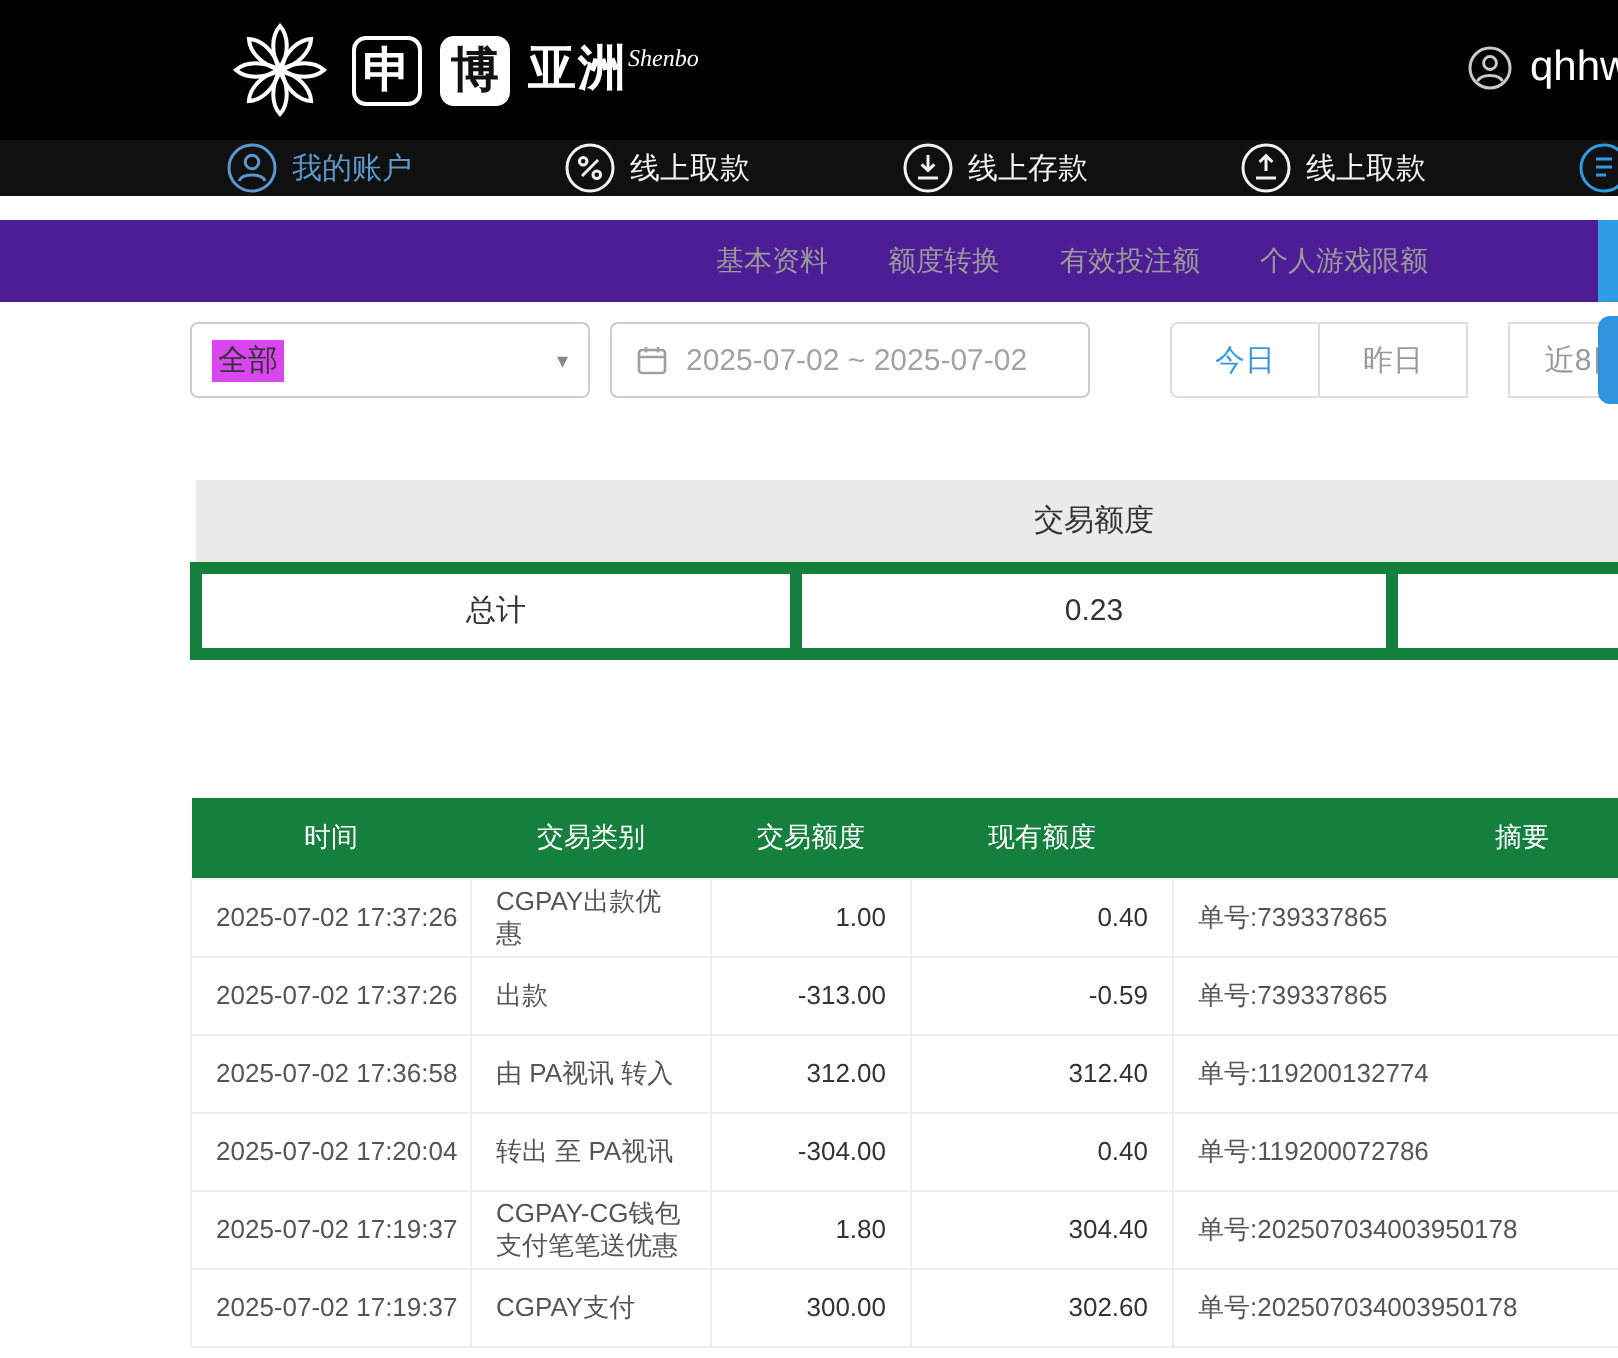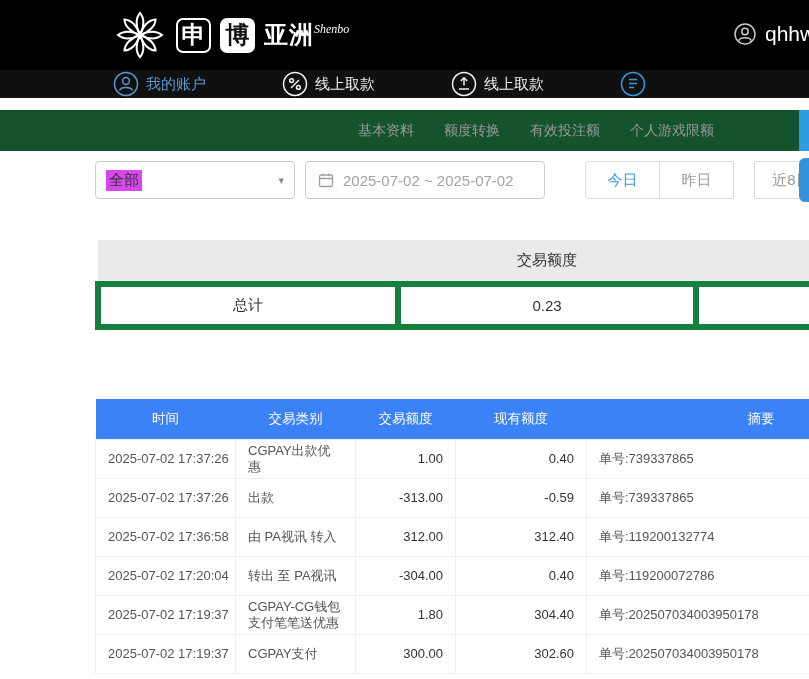--- a/index.html
+++ b/index.html
@@ -23,21 +23,21 @@
   
   .mainnav { position:absolute; left:0; top:70px; width:100%; height:28px; background:#101010;
              display:flex; align-items:center; padding-left:113px; gap:76px; }
   .nav-item { display:flex; align-items:center; gap:7px; font-size:15px; color:#f2f2f2;
               cursor:pointer; white-space:nowrap; }
   .nav-item.active-steel { color:#5b97cd; }
   .nav-item.active-bright { color:#2e9be6; }
   .nav-item svg { flex:0 0 auto; }
 
   
-  .subnav { position:absolute; left:0; top:110px; width:100%; height:41px; background:#14532d;
+  .subnav { position:absolute; left:0; top:110px; width:100%; height:41px; background:#4c1d95;
             display:flex; align-items:center; padding-left:358px; gap:30px; }
   .subnav-item { color:#9a9a9a; font-size:14px; cursor:pointer; white-space:nowrap; }
   .subnav-accent { position:absolute; right:0; top:110px; width:10px; height:41px; background:#2e9be6; }
 
   
   .select-box { position:absolute; left:95px; top:161px; width:200px; height:38px;
                 border:1px solid #ccc; border-radius:4px; background:#fff;
                 display:flex; align-items:center; justify-content:space-between;
                 padding:0 10px; cursor:pointer; }
   .select-value { font-size:15px; color:#333; background:#d946ef; padding:1px 3px; }
@@ -60,21 +60,21 @@
   
   .summary-table { position:absolute; left:95px; top:240px; width:840px;
                    border-collapse:collapse; table-layout:fixed; }
   .summary-table td { font-size:15px; color:#333; text-align:center; }
   .summary-table .sum-head td { background:#eaeaea; height:44px; border:none; }
   .summary-table .sum-body td { height:43px; background:#fff; border:6px solid #15803d; }
 
   
   .tx-table { position:absolute; left:95px; top:399px; width:840px;
               border-collapse:collapse; table-layout:fixed; font-size:13px; }
-  .tx-table thead td { background:#3b82f6; color:#fff; height:40px; text-align:center;
+  .tx-table thead td { background:#15803d; color:#fff; height:40px; text-align:center;
                        font-weight:normal; font-size:13.5px; }
   .tx-table tbody td { height:39px; border:1px solid #efefef; color:#555;
                        padding:0 12px; vertical-align:middle; background:#fff; }
   .tx-table td.c-time { text-align:center; white-space:nowrap; }
   .tx-table td.c-type { text-align:left; line-height:16px; }
   .tx-table td.c-amount, .tx-table td.c-balance { text-align:right; color:#333; white-space:nowrap; }
   .tx-table td.c-note { text-align:left; white-space:nowrap; }
 </style>
 </head>
 <body>
@@ -145,20 +145,29 @@
     <div class="nav-item">
       <svg width="26" height="26" viewBox="0 0 26 26">
         <g stroke="currentColor" stroke-width="1.5" fill="none">
           <circle cx="13" cy="13" r="11.5"></circle>
           <path d="M9 17 L17 9"></path>
           <circle cx="9.6" cy="9.6" r="1.9"></circle>
           <circle cx="16.4" cy="16.4" r="1.9"></circle>
         </g>
       </svg>
       <span>线上取款</span>
+    </div>
+    <div class="nav-item">
+      <svg width="26" height="26" viewBox="0 0 26 26">
+        <g stroke="currentColor" stroke-width="1.5" fill="none">
+          <circle cx="13" cy="13" r="11.5"></circle>
+          <path d="M13 6.5 L13 14 M9.8 11.2 L13 14.2 L16.2 11.2 M8 18 L18 18"></path>
+        </g>
+      </svg>
+      <span>线上存款</span>
     </div>
     <div class="nav-item">
       <svg width="26" height="26" viewBox="0 0 26 26">
         <g stroke="currentColor" stroke-width="1.5" fill="none">
           <circle cx="13" cy="13" r="11.5"></circle>
           <path d="M13 14.5 L13 7 M9.8 10 L13 6.8 L16.2 10 M8 18 L18 18"></path>
         </g>
       </svg>
       <span>线上取款</span>
     </div>

